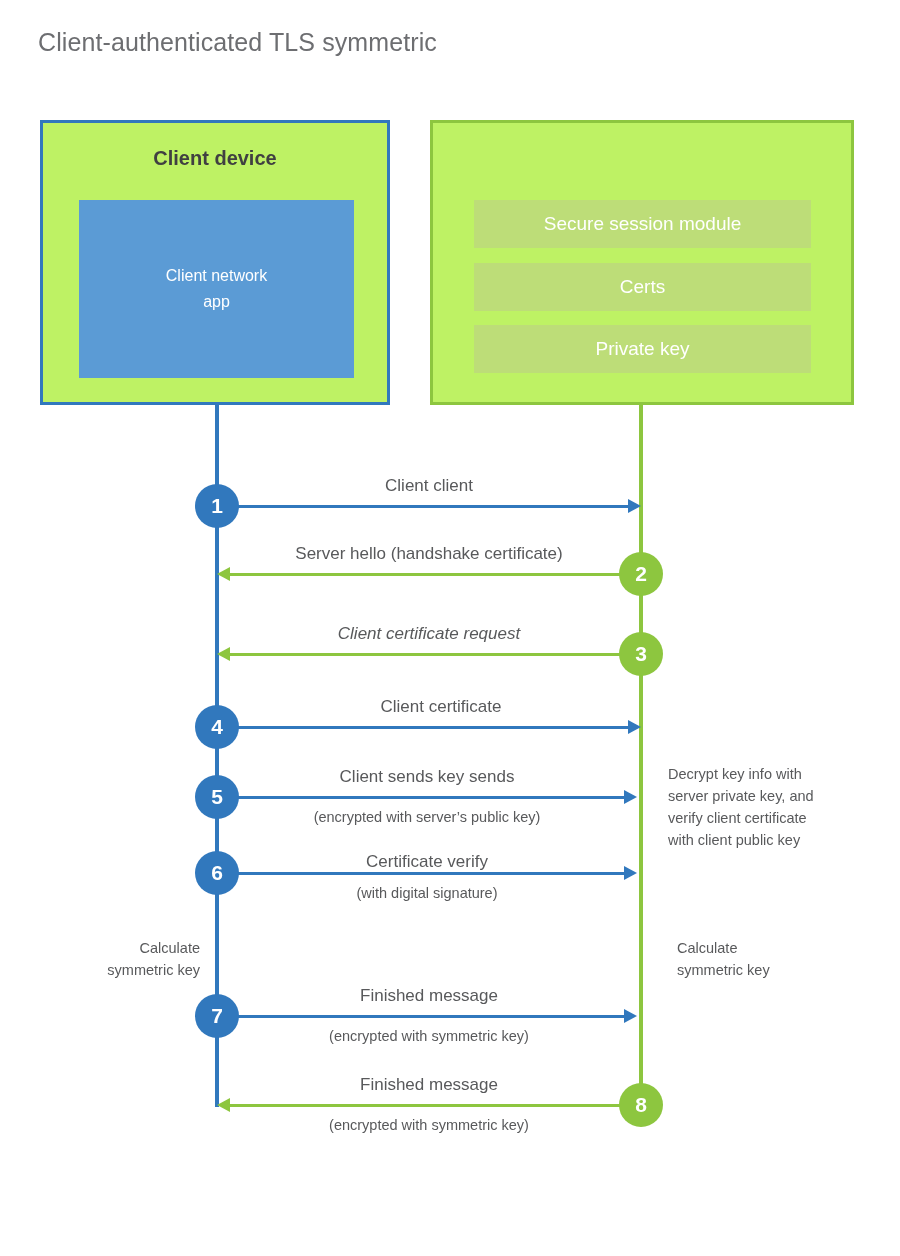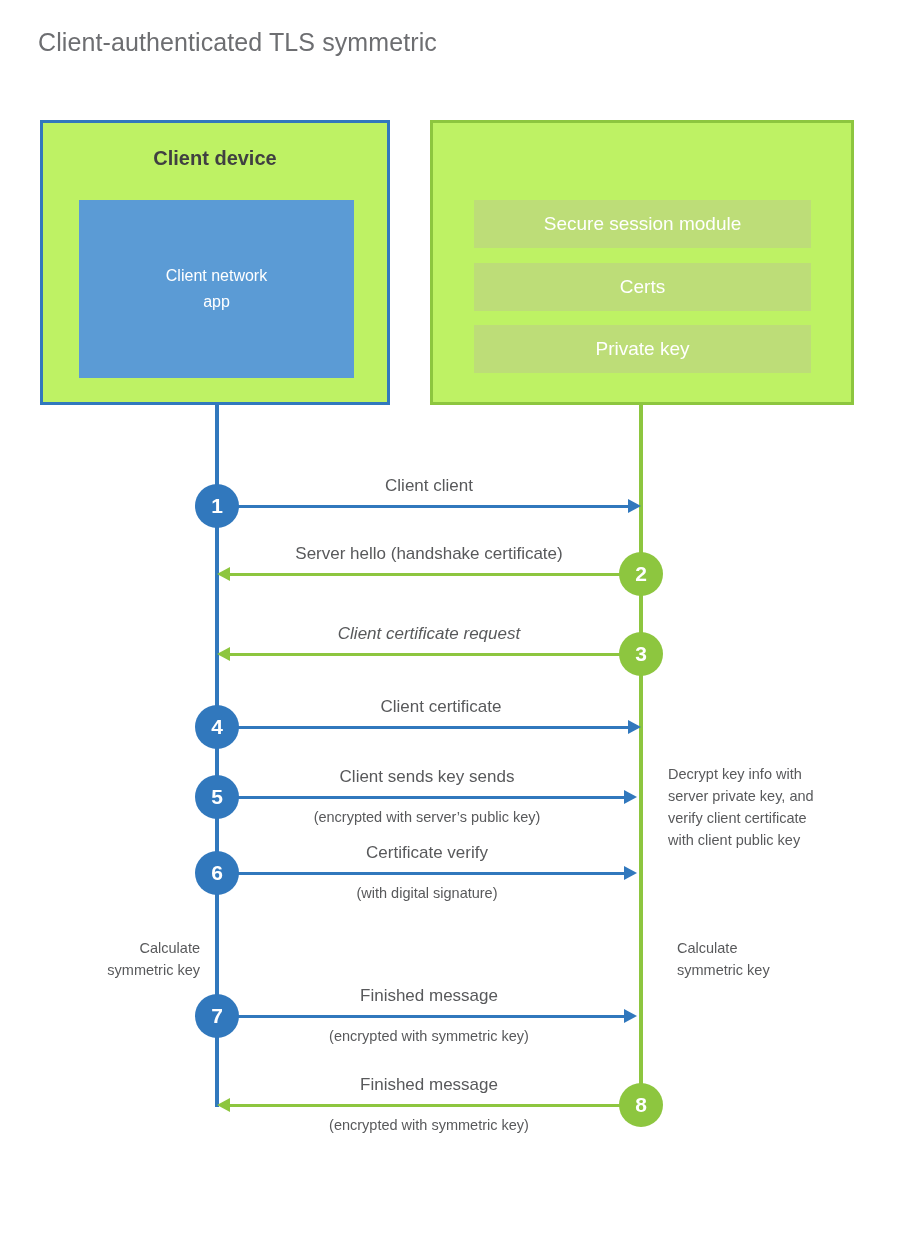--- a/index.html
+++ b/index.html
@@ -219,21 +219,21 @@
 <div class="msg blue" id="msg-5" style="left:217px; top:797px; width:420px;">
   <div class="msg-line" style="left:0; width:407px;"></div>
   <div class="arrow-head right" style="left:407px;"></div>
   <div class="msg-label main" style="left:210px;">Client sends key sends</div>
   <div class="msg-label sub" style="left:210px;">(encrypted with server’s public key)</div>
 </div>
 
 <div class="msg blue" id="msg-6" style="left:217px; top:873px; width:420px;">
   <div class="msg-line" style="left:0; width:407px;"></div>
   <div class="arrow-head right" style="left:407px;"></div>
-  <div class="msg-label main" style="left:210px;">Certificate verify</div>
+  <div class="msg-label main" style="left:210px;margin-top:9px;">Certificate verify</div>
   <div class="msg-label sub" style="left:210px;">(with digital signature)</div>
 </div>
 
 <div class="msg blue" id="msg-7" style="left:217px; top:1016px; width:420px;">
   <div class="msg-line" style="left:0; width:407px;"></div>
   <div class="arrow-head right" style="left:407px;"></div>
   <div class="msg-label main" style="left:212px;">Finished message</div>
   <div class="msg-label sub" style="left:212px;">(encrypted with symmetric key)</div>
 </div>
 

